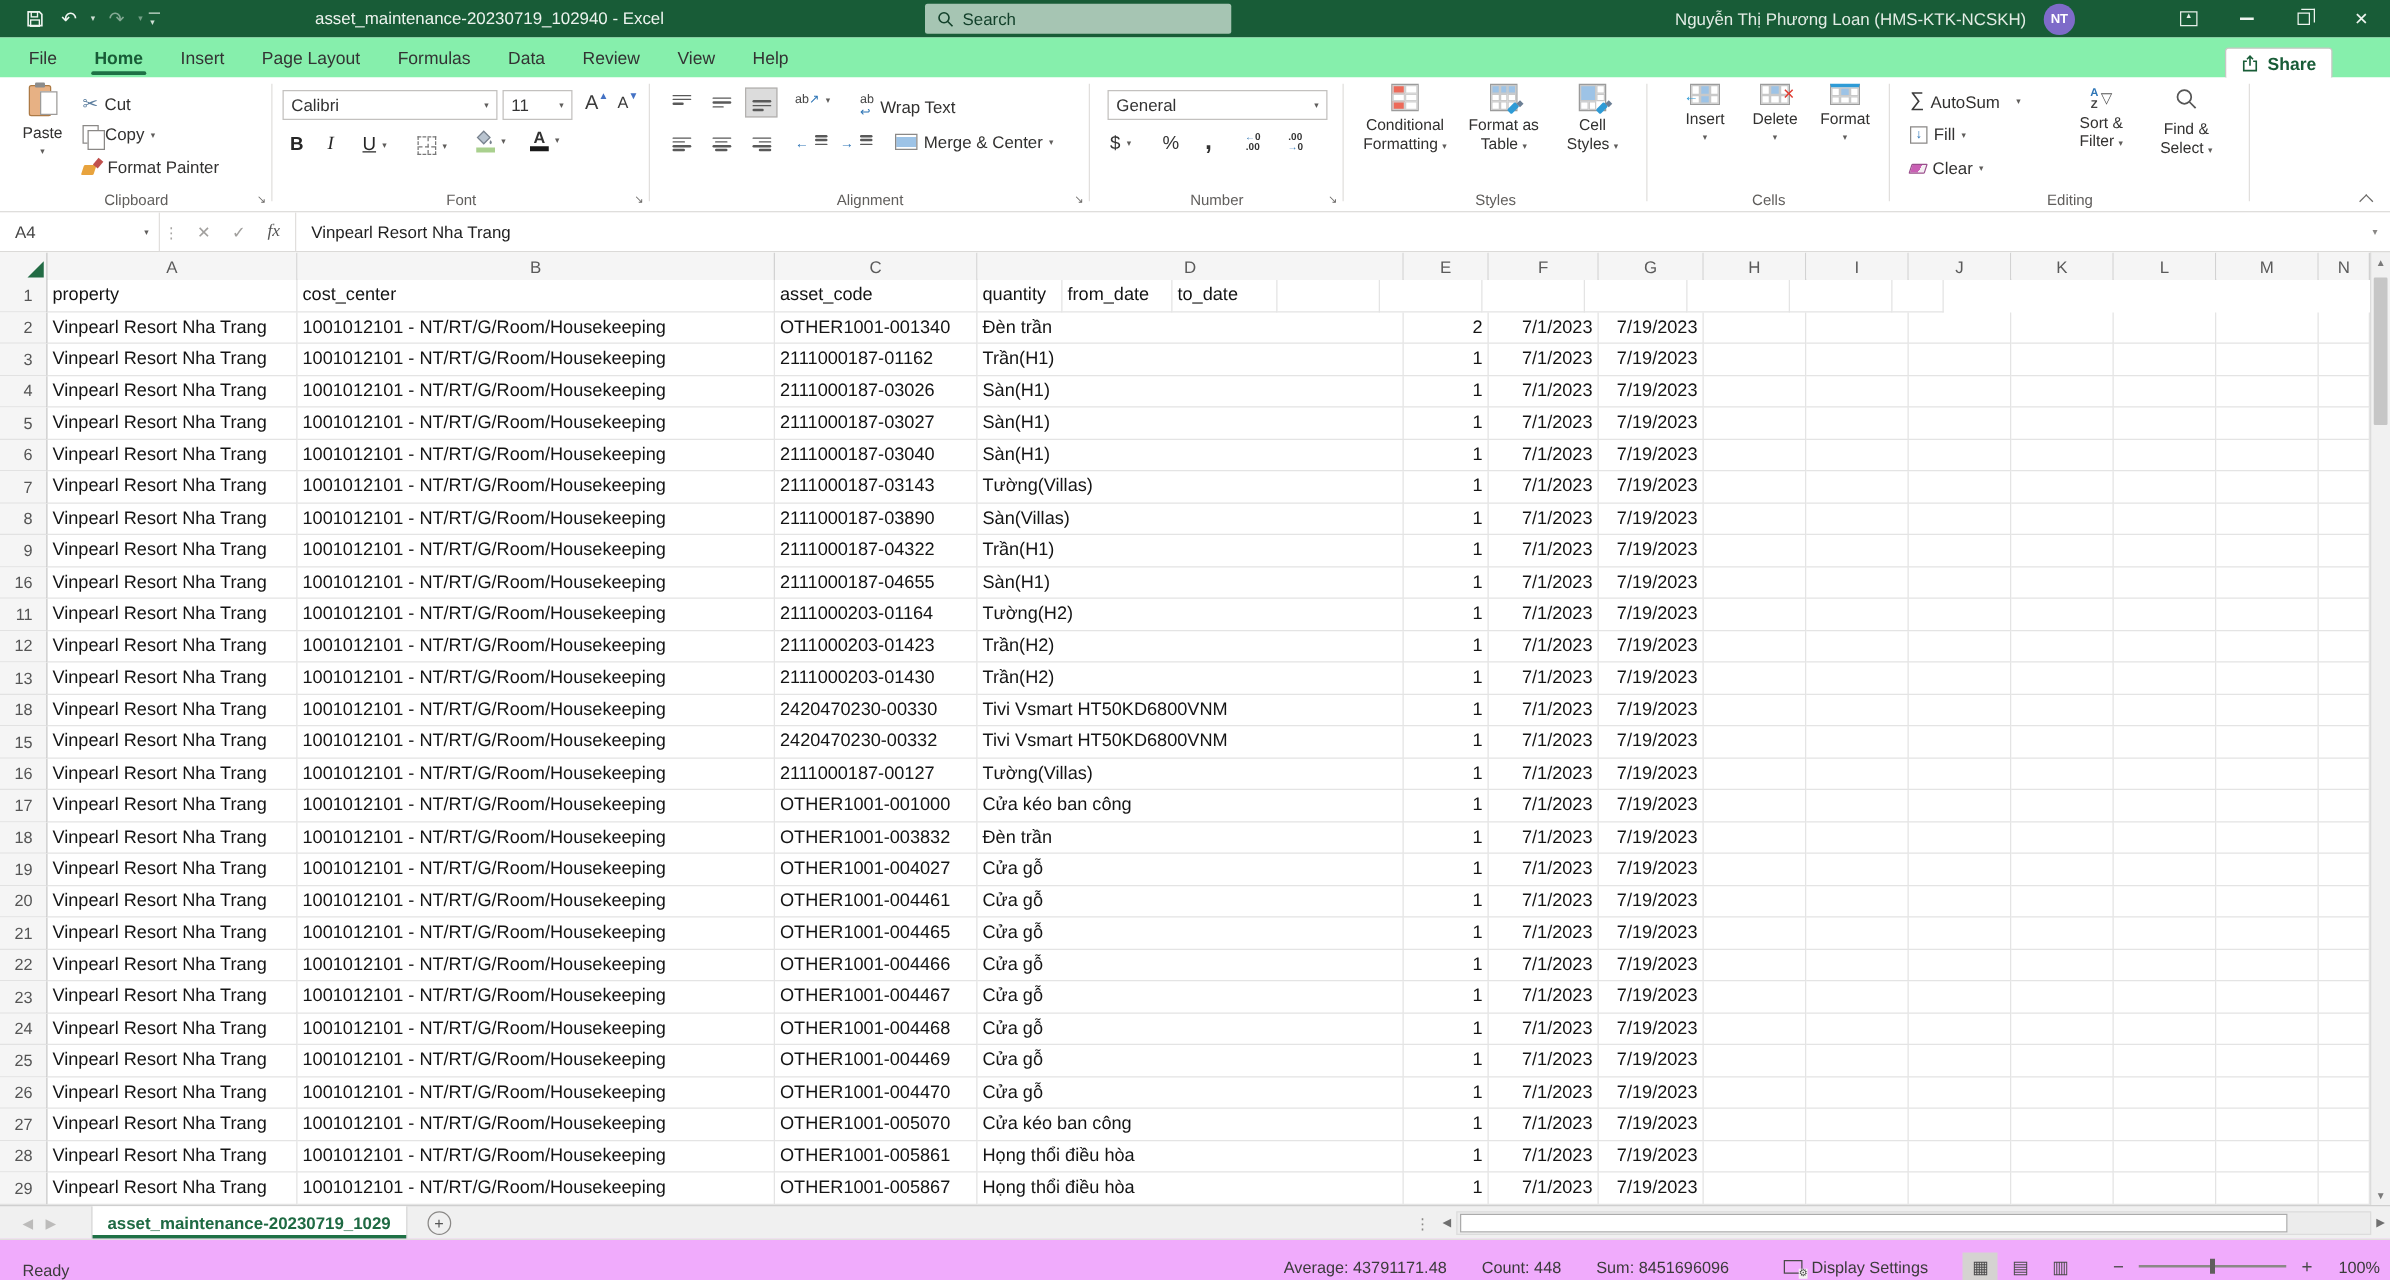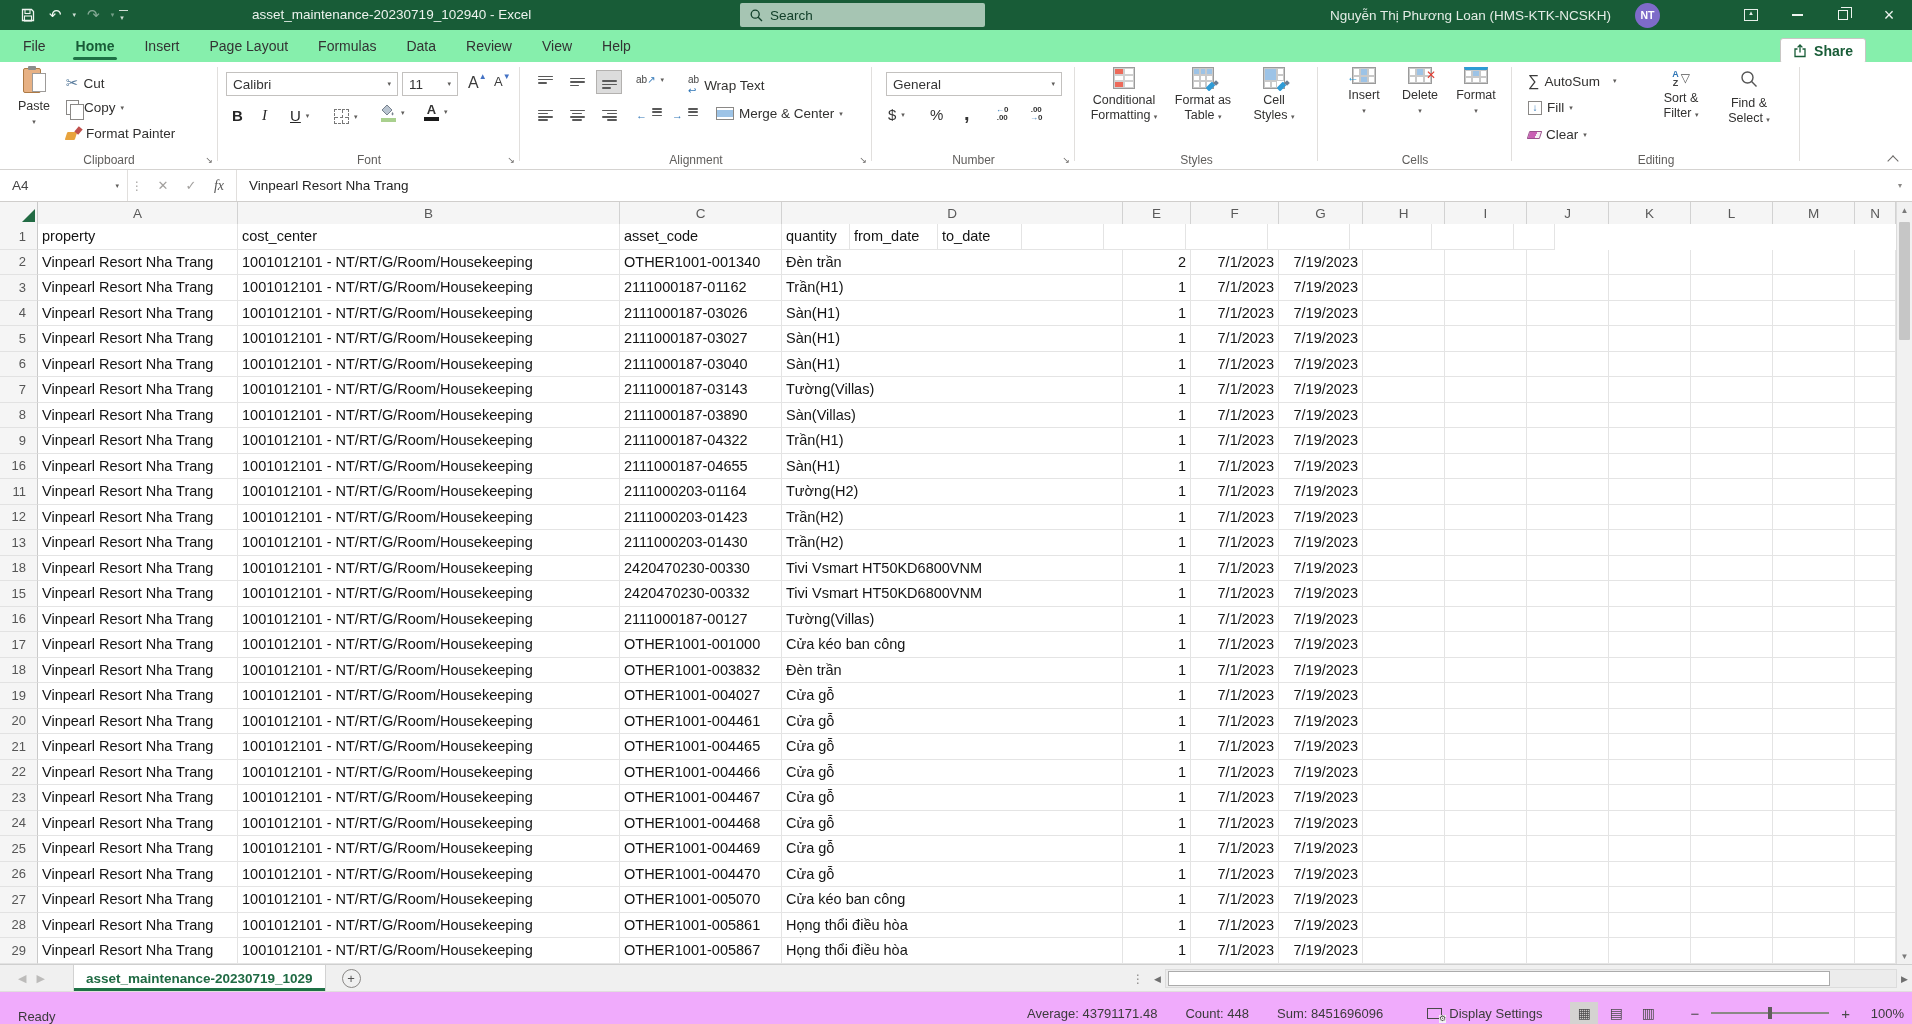--- a/index.html
+++ b/index.html
@@ -10,21 +10,21 @@
   
   .titlebar { position:absolute; top:0; left:0; width:100%; height:30px; background:#185c37; display:flex; align-items:center; color:#eaf2ec; }
   .qat { display:flex; align-items:center; gap:4px; padding-left:16px; }
   .qat .qbtn { display:flex; align-items:center; justify-content:center; height:24px; padding:0 5px; font-size:15px; color:#f2f7f3; }
   .qat .caret { font-size:7px; color:#cfdfd5; padding:0 2px; }
   .dim { opacity:.5; }
   .qat-custom { position:relative; font-size:7px; color:#cfdfd5; padding-top:5px; }
   .qat-custom::before { content:""; position:absolute; top:1px; left:-1px; width:9px; height:1px; background:#cfdfd5; }
   .tb-title { position:absolute; left:252px; top:0; line-height:30px; font-size:13.5px; color:#edf3ee; white-space:nowrap; }
   .searchbox { position:absolute; left:740px; top:3px; width:245px; height:24px; background:#a6c5b3; border-radius:2px; display:flex; align-items:center; gap:10px; padding-left:30px; color:#12402a; font-size:13.5px; }
-  .account { position:absolute; right:252px; top:0; height:30px; display:flex; align-items:center; gap:24px; }
+  .account { position:absolute; right:252px; top:0; height:30px; display:flex; align-items:center; gap:14px; }
   .user-name { font-size:13.5px; color:#e3ece5; white-space:nowrap; }
   .avatar { width:25px; height:25px; border-radius:50%; background:#7e6bc9; color:#fff; font-size:10.5px; font-weight:700; display:flex; align-items:center; justify-content:center; }
   .win-controls { position:absolute; right:0; top:0; height:30px; display:flex; align-items:center; }
   .winbtn { width:46px; height:30px; display:flex; align-items:center; justify-content:center; color:#eef4ef; font-size:14px; }
   .rdo-box { width:14px; height:12px; border:1.2px solid #e7efe9; display:flex; align-items:flex-start; justify-content:center; font-size:7px; line-height:6px; color:#e7efe9; }
   .min-glyph { width:11px; height:1.4px; background:#eef4ef; }
   .restore-box { position:relative; width:10px; height:10px; border:1.2px solid #eef4ef; }
   .restore-box::before { content:""; position:absolute; left:2px; top:-4px; width:10px; height:10px; border:1.2px solid #eef4ef; border-left:none; border-bottom:none; }
 
   

